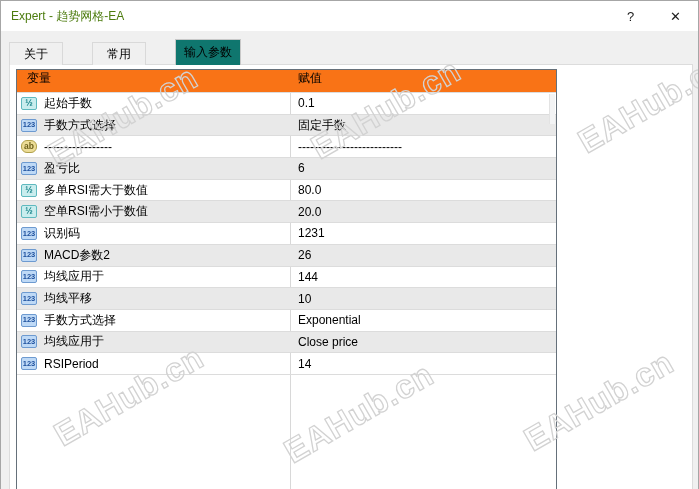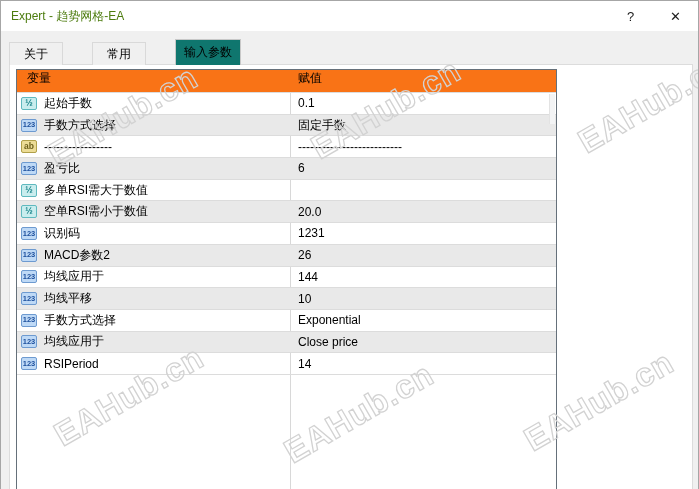--- a/index.html
+++ b/index.html
@@ -26,21 +26,21 @@
   #thead .h1 { width:274px; padding-left:10px; }
   #thead .h2 { flex:1; padding-left:7px; }
   #rows { position:relative; z-index:2; }
   .trow { display:flex; height:21.7px; align-items:center; border-bottom:1px solid #dcdcdc; background:transparent; }
   .trow:nth-child(even) { background:#e9e9e9; }
   .cvar { width:274px; display:flex; align-items:center; padding-left:4px; overflow:hidden; white-space:nowrap; }
   .cval { flex:1; padding-left:7px; overflow:hidden; white-space:nowrap; }
   .ricon { display:inline-flex; align-items:center; justify-content:center; width:16px; height:13px; margin-right:7px; border-radius:2px; border:1px solid; font-weight:bold; font-size:7.5px; line-height:1; flex:none; }
   .ricon[data-type="double"]  { background:#c9edee; border-color:#5fb9bf; color:#0e7e84; font-size:9px; }
   .ricon[data-type="integer"] { background:#bed9f6; border-color:#6d9ad0; color:#1d4f9c; }
-  .ricon[data-type="string"]  { background:#ecdc96; border-color:#b0a04a; color:#6d611c; font-size:8.5px; }
+  .ricon[data-type="string"]  { background:#ecdc96; border-color:#b0a04a; color:#6d611c; font-size:8.5px;border-radius:6px; }
   #scroll-thumb { position:absolute; top:24px; right:1px; width:6px; height:30px; background:#f3f4f5; border-left:1px solid #e3e3e3; z-index:3; }
   
   .watermark { position:absolute; z-index:6; pointer-events:none; font-weight:bold; font-size:33px; letter-spacing:1px;
     color:transparent; -webkit-text-stroke:1.3px #d2d2d2; transform:translate(-50%,-50%) rotate(-30deg); white-space:nowrap; }
   .wm1 { left:122px; top:115px; }
   .wm2 { left:385px; top:108px; }
   .wm3 { left:652px; top:102px; }
   .wm4 { left:128px; top:395px; }
   .wm5 { left:358px; top:412px; }
   .wm6 { left:598px; top:400px; }
@@ -100,20 +100,21 @@
             <span class="ricon" data-type="integer">123</span>
             <span>盈亏比</span>
           </div>
         <div class="cval">6</div>
       </div>
       <div class="trow">
         <div class="cvar">
             <span class="ricon" data-type="double">½</span>
             <span>多单RSI需大于数值</span>
           </div>
+        <div class="cval">80.0</div>
       </div>
       <div class="trow">
         <div class="cvar">
             <span class="ricon" data-type="double">½</span>
             <span>空单RSI需小于数值</span>
           </div>
         <div class="cval">20.0</div>
       </div>
       <div class="trow">
         <div class="cvar">

